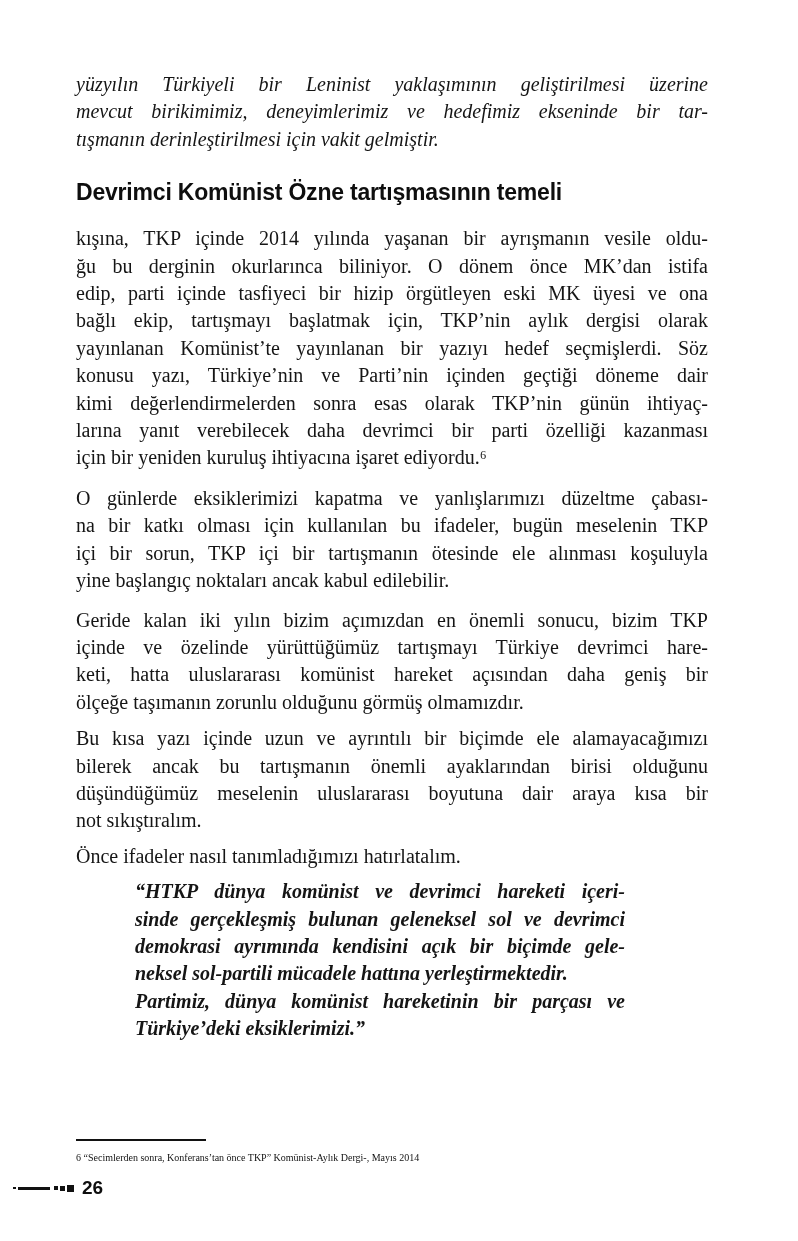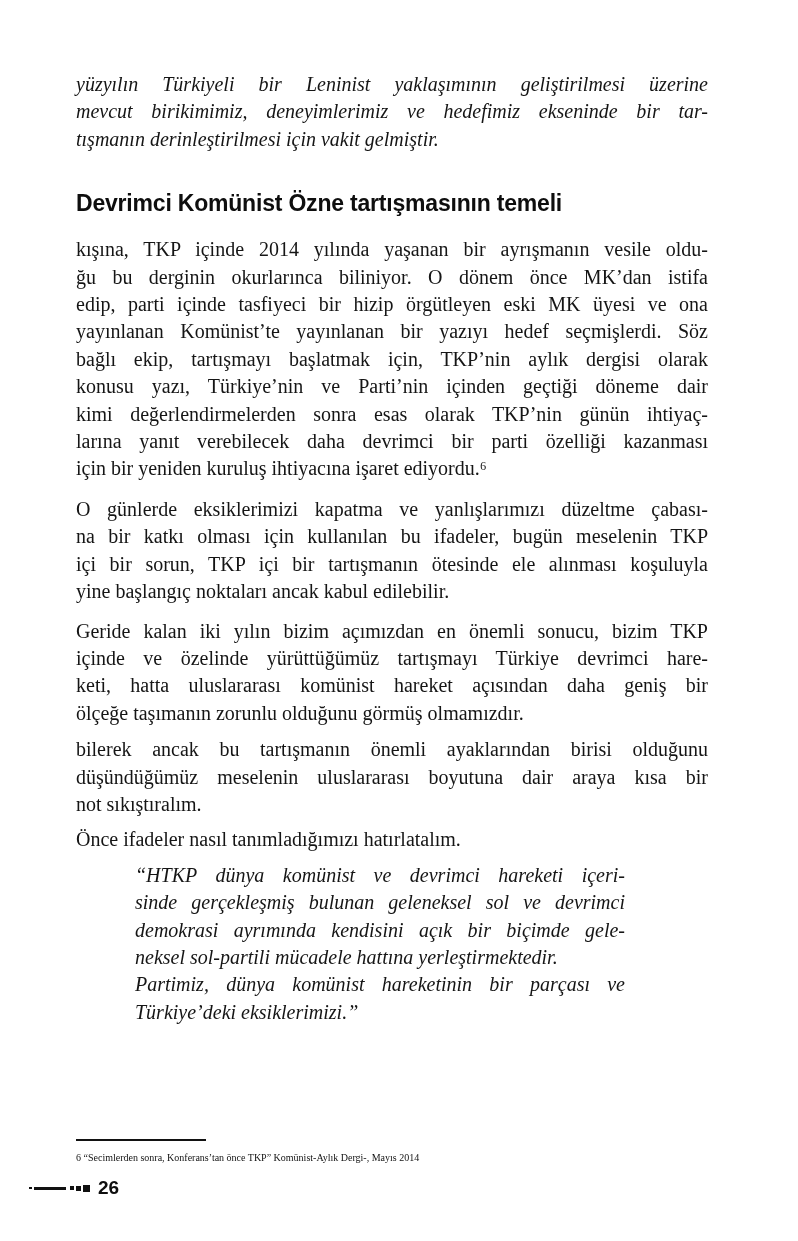--- a/index.html
+++ b/index.html
@@ -8,36 +8,36 @@
   .page {
     position:relative; width:636px; height:1241px; background:#ffffff;
     color:#151515; font-family:"Liberation Serif", serif;
   }
   .content { position:absolute; left:76px; top:71px; width:632px; font-size:20px; }
   .line { text-align:justify; text-align-last:justify; line-height:27.4px; }
   .line.last { text-align-last:left; }
   .intro { font-style:italic; }
   .heading {
     font-family:"Liberation Sans", sans-serif; font-weight:700;
-    font-size:23px; line-height:28px; margin-top:36px; color:#0e0e0e;
+    font-size:23px; line-height:28px; margin-top:25px; color:#0e0e0e;
     letter-spacing:-0.2px;
   }
   .para { margin-top:13px; }
   .para.first { margin-top:19px; }
   .para.p3 { margin-top:12px; }
   .para.p4 { margin-top:9px; }
   .para.p5 { margin-top:8px; }
-  .quote { margin:8px 83px 0 59px; font-style:italic; }
+  .quote { margin:8px 83px 0 59px; font-style:italic;font-weight:bold; }
   .qpara + .qpara { }
   .footnote-rule { position:absolute; left:76px; top:1139px; width:130px; height:2px; background:#121212; }
   .footnote {
     position:absolute; left:76px; top:1147px; width:660px;
     font-size:10px; line-height:21px; color:#121212;
   }
-  .footer { position:absolute; left:0; top:1177px; height:22px; display:flex; align-items:center;margin-left:16px; }
+  .footer { position:absolute; left:0; top:1177px; height:22px; display:flex; align-items:center; }
   .f-dot  { width:3px;  height:2px; background:#111; margin-left:13px; }
   .f-line { width:32px; height:3px; background:#111; margin-left:2px; }
   .f-sq1  { width:4px;  height:4px; background:#111; margin-left:4px; }
   .f-sq2  { width:5px;  height:5px; background:#111; margin-left:2px; }
   .f-sq3  { width:7px;  height:7px; background:#111; margin-left:2px; }
   .f-num  {
     font-family:"Liberation Sans", sans-serif; font-weight:700;
     font-size:19px; margin-left:8px; color:#0e0e0e;
   }
 </style>
@@ -53,22 +53,22 @@
         <div class="line">mevcut birikimimiz, deneyimlerimiz ve hedefimiz ekseninde bir tar-</div>
         <div class="line last">tışmanın derinleştirilmesi için vakit gelmiştir.</div>
       </div>
 
     <div class="heading">Devrimci Komünist Özne tartışmasının temeli</div>
 
     <div class="para first">
         <div class="line">kışına, TKP içinde 2014 yılında yaşanan bir ayrışmanın vesile oldu-</div>
         <div class="line">ğu bu derginin okurlarınca biliniyor. O dönem önce MK’dan istifa</div>
         <div class="line">edip, parti içinde tasfiyeci bir hizip örgütleyen eski MK üyesi ve ona</div>
+        <div class="line">bağlı ekip, tartışmayı başlatmak için, TKP’nin aylık dergisi olarak</div>
         <div class="line">yayınlanan Komünist’te yayınlanan bir yazıyı hedef seçmişlerdi. Söz</div>
-        <div class="line">bağlı ekip, tartışmayı başlatmak için, TKP’nin aylık dergisi olarak</div>
         <div class="line">konusu yazı, Türkiye’nin ve Parti’nin içinden geçtiği döneme dair</div>
         <div class="line">kimi değerlendirmelerden sonra esas olarak TKP’nin günün ihtiyaç-</div>
         <div class="line">larına yanıt verebilecek daha devrimci bir parti özelliği kazanması</div>
         <div class="line last">için bir yeniden kuruluş ihtiyacına işaret ediyordu.⁶</div>
       </div>
 
     <div class="para">
         <div class="line">O günlerde eksiklerimizi kapatma ve yanlışlarımızı düzeltme çabası-</div>
         <div class="line">na bir katkı olması için kullanılan bu ifadeler, bugün meselenin TKP</div>
         <div class="line">içi bir sorun, TKP içi bir tartışmanın ötesinde ele alınması koşuluyla</div>
@@ -76,20 +76,21 @@
       </div>
 
     <div class="para p3">
         <div class="line">Geride kalan iki yılın bizim açımızdan en önemli sonucu, bizim TKP</div>
         <div class="line">içinde ve özelinde yürüttüğümüz tartışmayı Türkiye devrimci hare-</div>
         <div class="line">keti, hatta uluslararası komünist hareket açısından daha geniş bir</div>
         <div class="line last">ölçeğe taşımanın zorunlu olduğunu görmüş olmamızdır.</div>
       </div>
 
     <div class="para p4">
+        <div class="line">Bu kısa yazı içinde uzun ve ayrıntılı bir biçimde ele alamayacağımızı</div>
         <div class="line">bilerek ancak bu tartışmanın önemli ayaklarından birisi olduğunu</div>
         <div class="line">düşündüğümüz meselenin uluslararası boyutuna dair araya kısa bir</div>
         <div class="line last">not sıkıştıralım.</div>
       </div>
 
     <div class="para p5">
         <div class="line last">Önce ifadeler nasıl tanımladığımızı hatırlatalım.</div>
       </div>
 
     <div class="quote">

